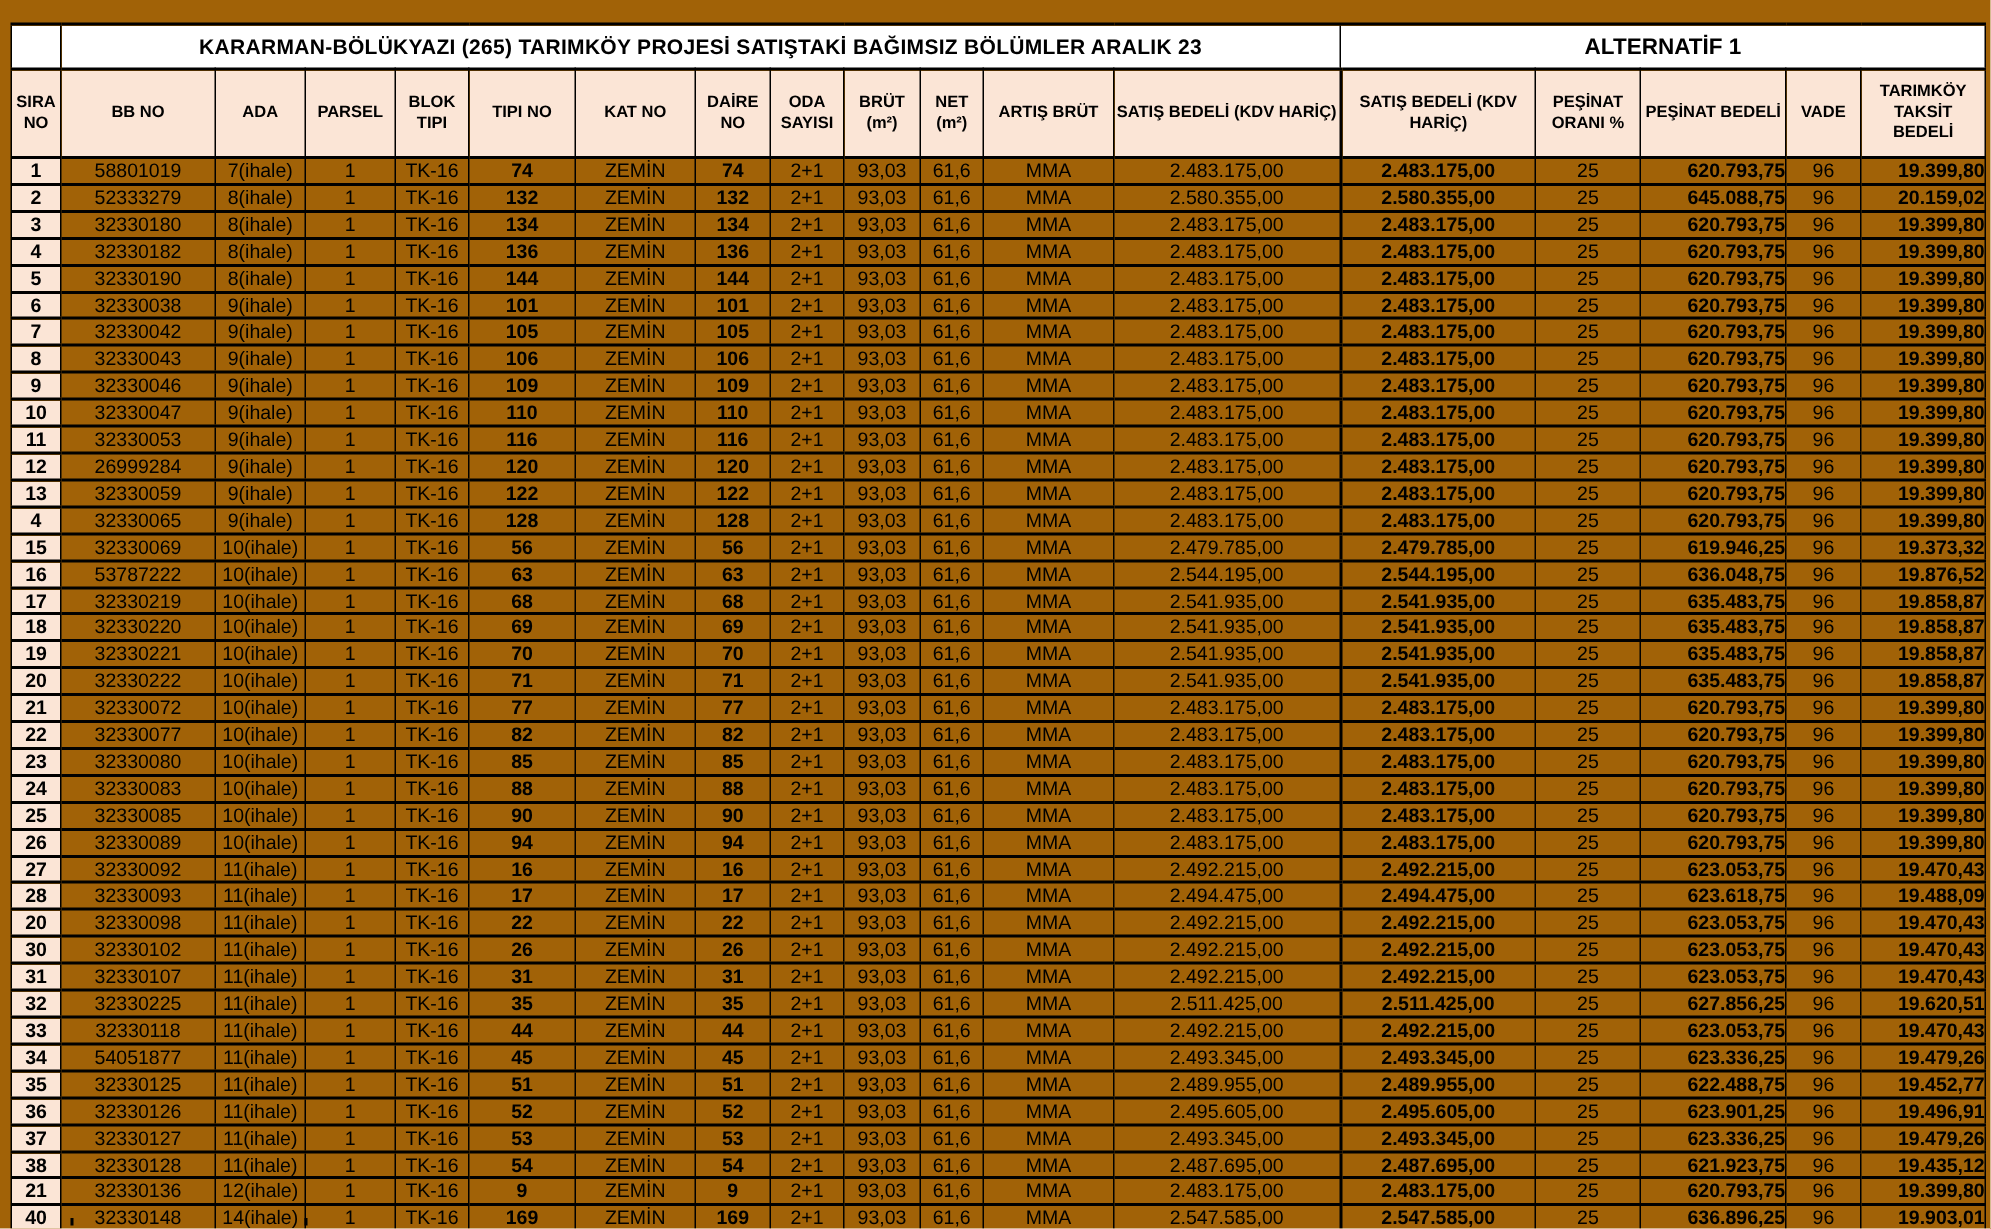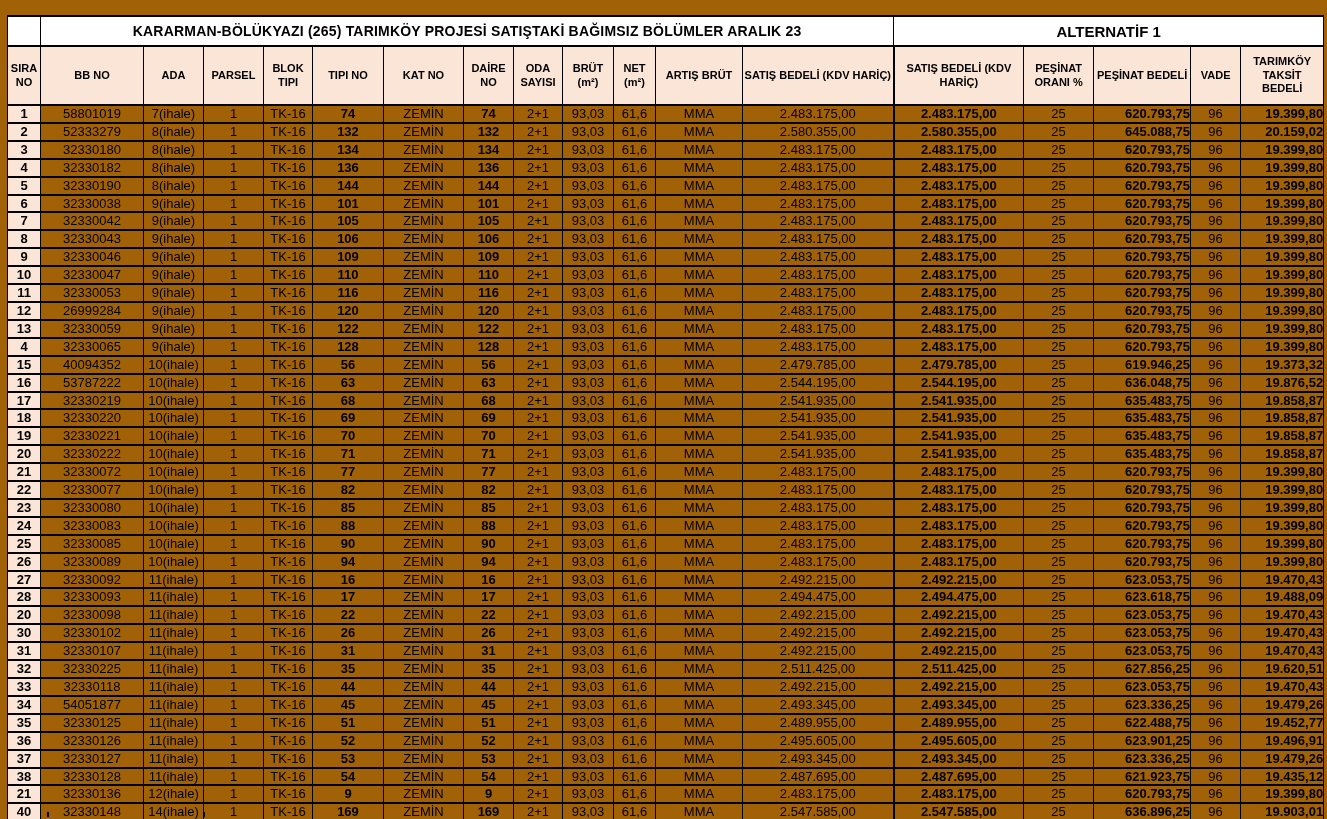--- a/index.html
+++ b/index.html
@@ -367,21 +367,21 @@
           <td>MMA</td>
           <td>2.483.175,00</td>
           <td class="b sec">2.483.175,00</td>
           <td>25</td>
           <td class="b right">620.793,75</td>
           <td>96</td>
           <td class="b right">19.399,80</td>
         </tr>
         <tr>
           <td class="b fill">15</td>
-          <td>40094352</td>
+          <td>32330069</td>
           <td>10(ihale)</td>
           <td>1</td>
           <td>TK-16</td>
           <td class="b">56</td>
           <td>ZEMİN</td>
           <td class="b">56</td>
           <td>2+1</td>
           <td>93,03</td>
           <td>61,6</td>
           <td>MMA</td>

